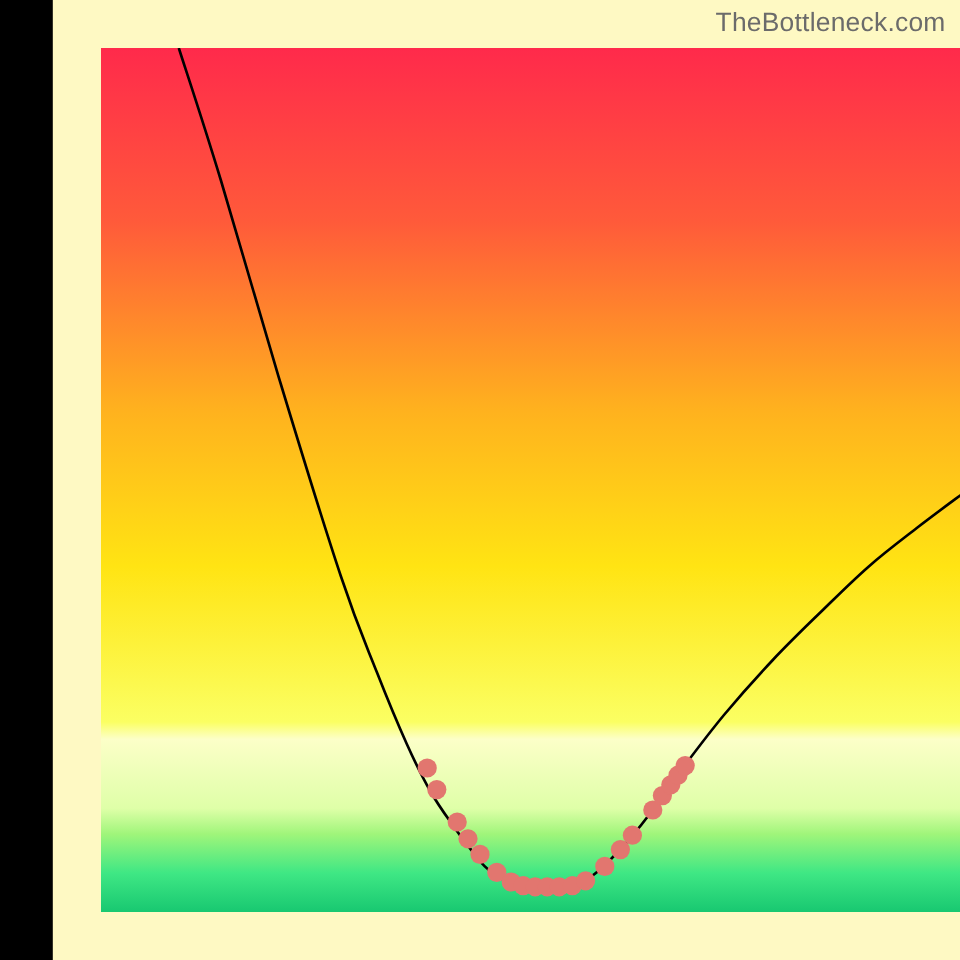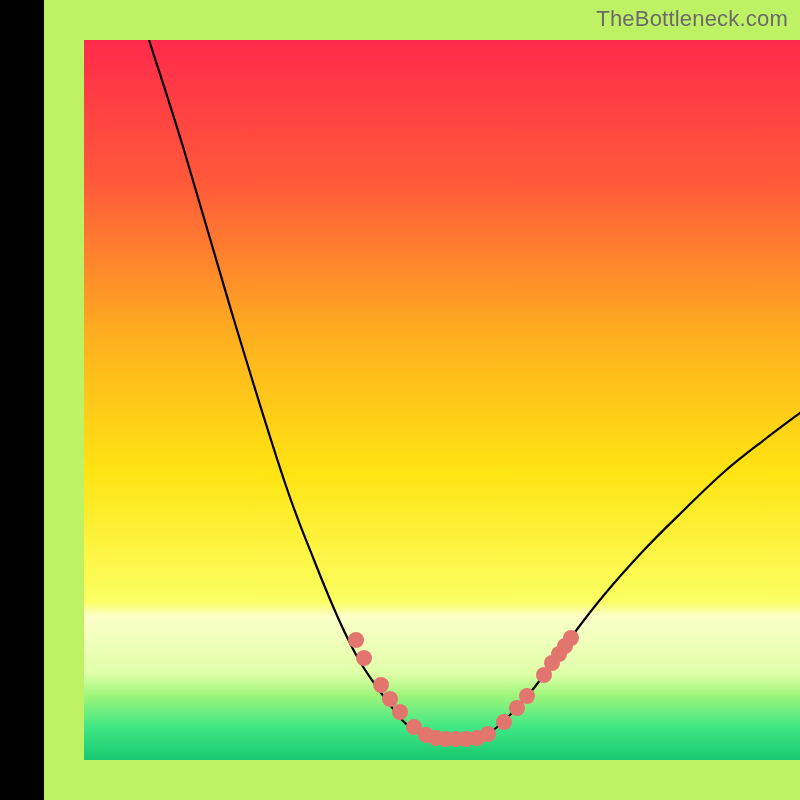--- a/index.html
+++ b/index.html
@@ -7,21 +7,21 @@
     padding: 0;
     width: 800px;
     height: 800px;
     overflow: hidden;
     background: #000;
     font-family: Arial, Helvetica, sans-serif;
   }
   .frame {
     position: absolute;
     inset: 0;
-    background: #bef264;
+    background: #fef9c3;
     margin-left: 44px;
   }
   .plot-area {
     position: absolute;
     left: 40px;
     top: 40px;
     width: 720px;
     height: 720px;
     overflow: hidden;
   }

